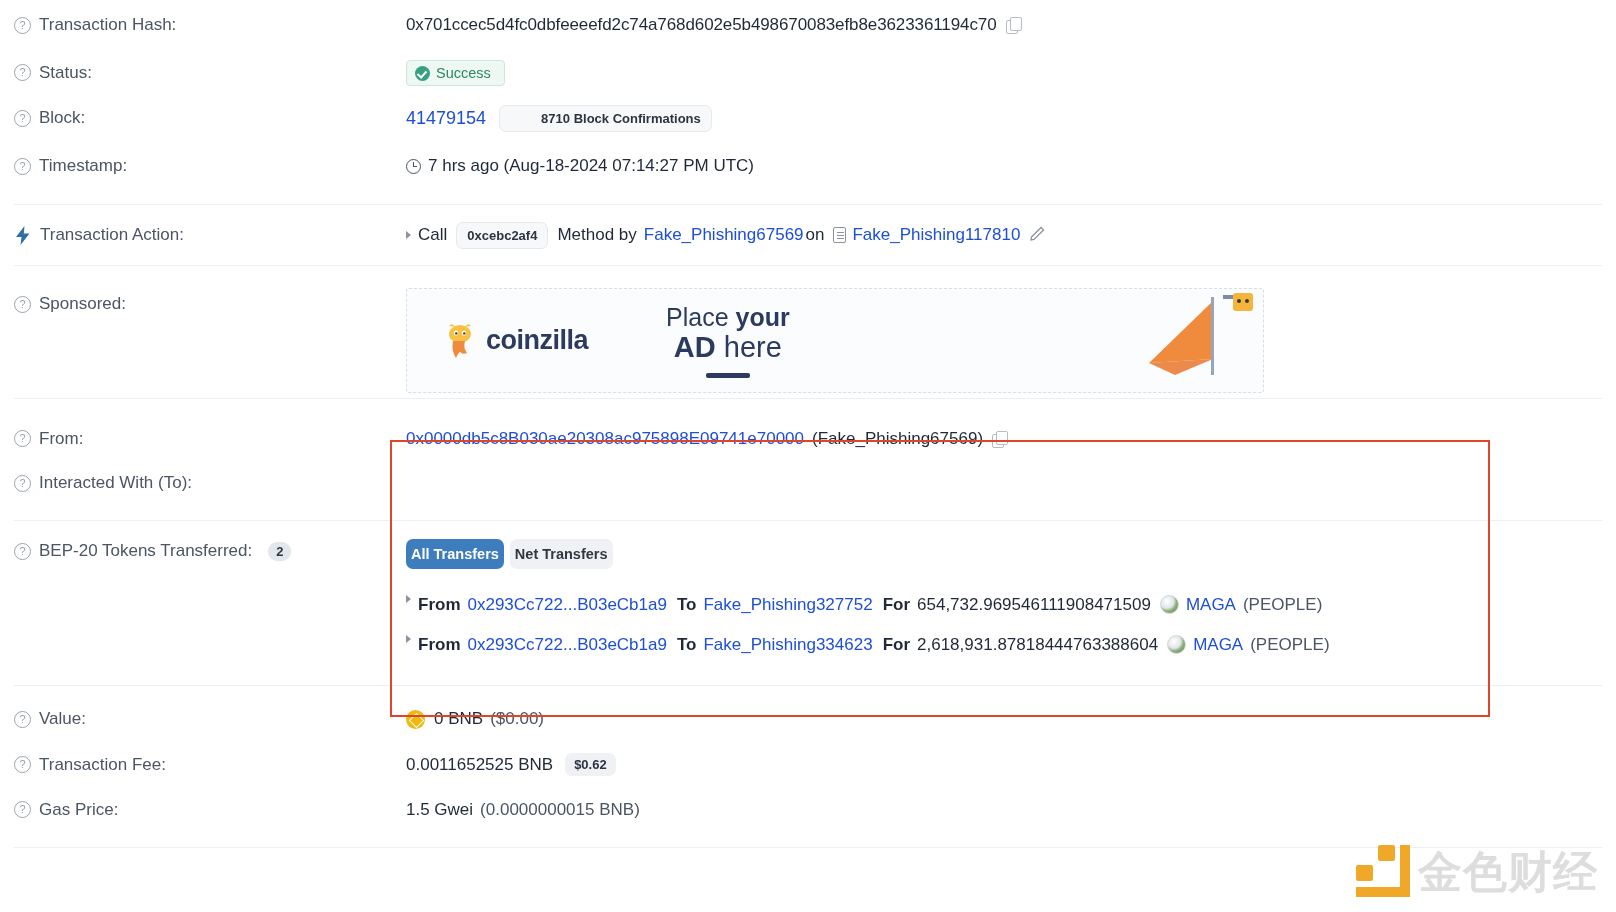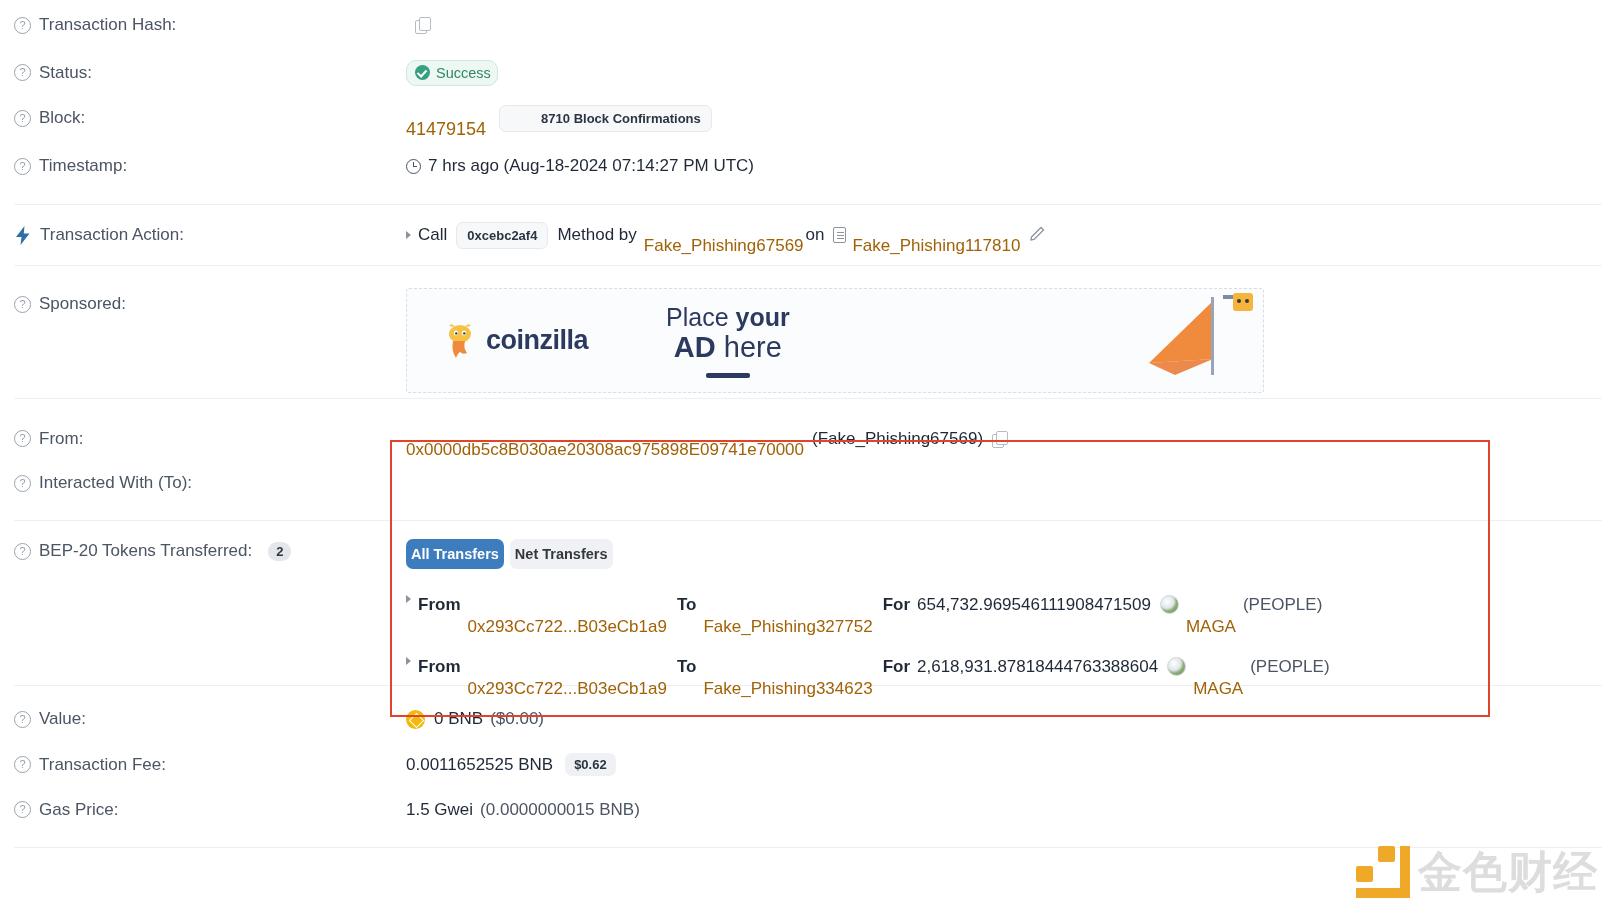--- a/index.html
+++ b/index.html
@@ -52,21 +52,21 @@
     border-radius: 50%;
     color: #9aa3af;
     font-size: 11px;
     line-height: 14px;
     text-align: center;
     display: inline-block;
     flex: 0 0 17px;
     font-family: "Liberation Sans", sans-serif;
   }
 
-  .link { color: #a16207; text-decoration: none; margin-top: 22px; }
+  .link { color: #1d4ed8; text-decoration: none; }
 
   .mono-hash { font-size: 17px; letter-spacing: -0.1px; color:#1f2937; }
 
   
   .copy-ico {
     display:inline-block; width:15px; height:16px; position:relative;
     vertical-align: middle;
     margin-left: 9px;
     flex: 0 0 15px;
   }
@@ -76,24 +76,24 @@
     background:#fff;
   }
   .copy-ico::after {
     content:""; position:absolute; left:4px; top:0;
     width:10px; height:12px; border:1.3px solid #b6bcc5; border-radius:2px;
     background:#fff;
   }
 
   
   .status-badge {
-    display:inline-flex; align-items:flex-start; gap:6px;
+    display:inline-flex; align-items:flex-end; gap:6px;
     border:1px solid #cfe6dc; background:#eef8f3;
-    color:#2f8765; border-radius:10px;
-    padding: 4px 6px 4px 8px;
+    color:#2f8765; border-radius:4px;
+    padding: 4px 13px 4px 8px;
     font-size: 14.5px;
   }
   .check-circle {
     width:15px; height:15px; border-radius:50%;
     background:#38a080; position:relative; flex:0 0 15px;
   }
   .check-circle::after {
     content:""; position:absolute; left:4px; top:3px;
     width:4px; height:7px;
     border-right:2px solid #fff; border-bottom:2px solid #fff;
@@ -242,21 +242,21 @@
     margin-right:9px; position:relative;
   }
   .bnb-ico::after {
     content:""; position:absolute; left:5px; top:5px; width:9px; height:9px;
     border:1.6px solid #fff; transform:rotate(45deg);
   }
 
   
   .watermark {
     position:absolute; right:18px; bottom:10px;
-    display:flex; align-items:flex-end; gap:6px;
+    display:flex; align-items:flex-start; gap:6px;
     opacity:0.95;
   }
   .wm-mark { width:58px; height:58px; position:relative; }
   .wm-text {
     font-size:44px; font-weight:bold; color:#dcdcdc;
     font-family:"DejaVu Sans", sans-serif;
     letter-spacing:1px;
     text-shadow: 0 1px 0 #fff;
   }
 </style>
@@ -264,20 +264,21 @@
 <body>
 
 <div class="page">
 
   <div class="row" style="height:50px; align-items:center;">
     <div class="label-cell">
       <span class="help">?</span>
       <span>Transaction Hash:</span>
     </div>
     <div class="value-cell">
+      <span class="mono-hash">0x701ccec5d4fc0dbfeeeefd2c74a768d602e5b498670083efb8e3623361194c70</span>
       <span class="copy-ico"></span>
     </div>
   </div>
 
   <div class="row" style="height:45px; align-items:center;">
     <div class="label-cell">
       <span class="help">?</span>
       <span>Status:</span>
     </div>
     <div class="value-cell">

